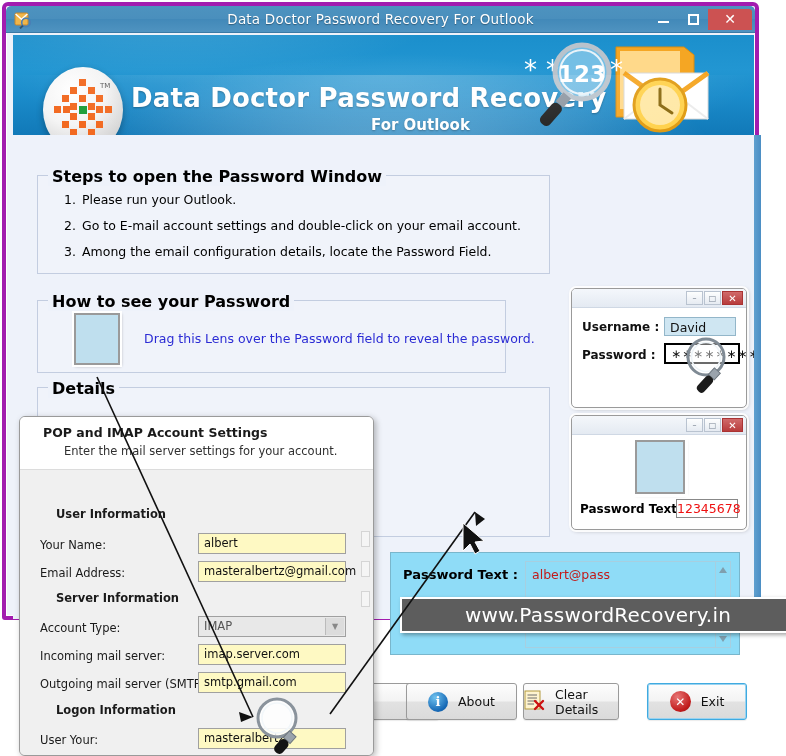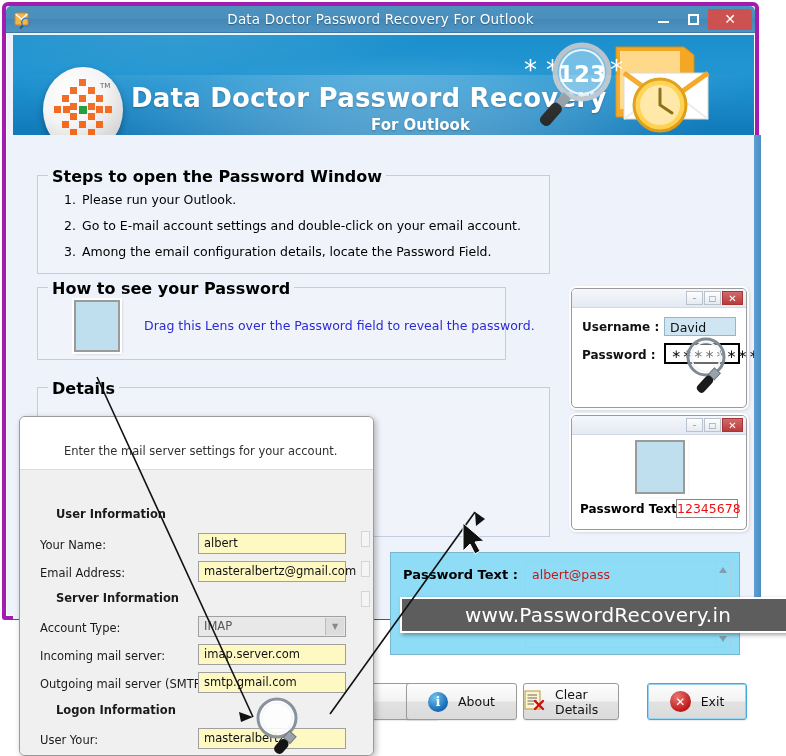--- a/index.html
+++ b/index.html
@@ -88,21 +88,21 @@
 
   
   .gbox {
     position: absolute; border: 1px solid #c3cde0; background: #f0f3fa;
   }
   .gbox > .gtitle {
     position: absolute; top: -9px; left: 10px; padding: 0 4px; background: #eef2fa;
     font-size: 16px; font-weight: bold; color: #000; white-space: nowrap;
   }
   #box-steps { left: 24px; top: 38px; width: 513px; height: 99px; }
-  #box-how   { left: 24px; top: 150px; width: 469px; height: 73px; }
+  #box-how   { left: 24px; top: 163px; width: 469px; height: 73px; }
   #box-det   { left: 24px; top: 250px; width: 513px; height: 150px; }
 
   .step-row { position: absolute; font-size: 12.5px; color: #000; white-space: nowrap; }
   .step-num { position: absolute; width: 18px; text-align: right; }
   .step-txt { position: absolute; left: 24px; }
 
   .lens-small {
     position: absolute; left: 36px; top: 12px; width: 46px; height: 52px;
     background: #bfdfee; border: 2px solid #9a9a9a;
     box-shadow: 0 0 0 2px #ffffff, 1px 1px 3px rgba(0,0,0,.45);
@@ -424,20 +424,21 @@
 
     <div class="right-rail"></div>
   </div>
 
   <div class="watermark">
     <span>www.PasswordRecovery.in</span>
   </div>
 
   <div class="dlg">
     <div class="dlg-head">
+      <div class="dlg-h1">POP and IMAP Account Settings</div>
       <div class="dlg-h2">Enter the mail server settings for your account.</div>
     </div>
 
     <div class="dlg-body">
       <div class="sec" style="left:20px;top:36px">User Information</div>
 
       <div class="fl" style="left:20px;top:67px">Your Name:</div>
       <div class="fi" style="left:178px;top:62px;width:148px">albert</div>
 
       <div class="fl" style="left:20px;top:95px">Email Address:</div>

